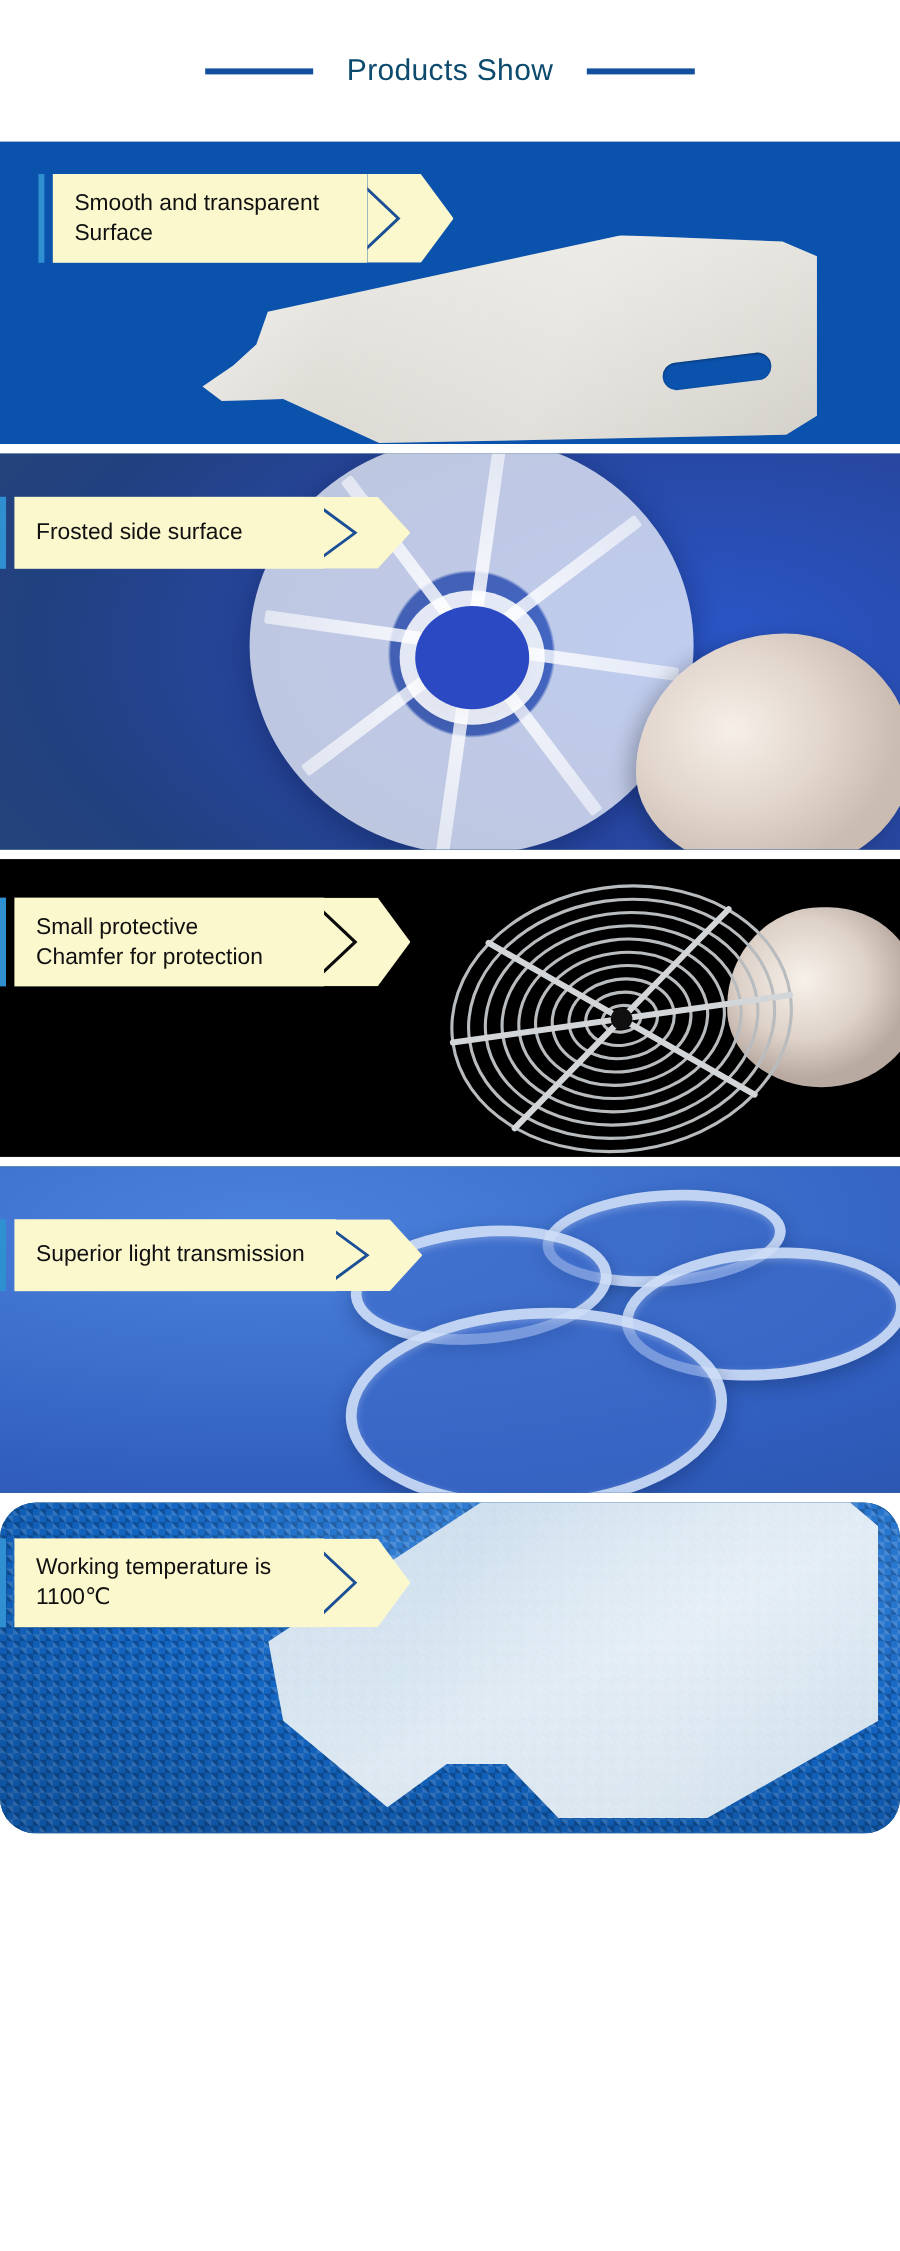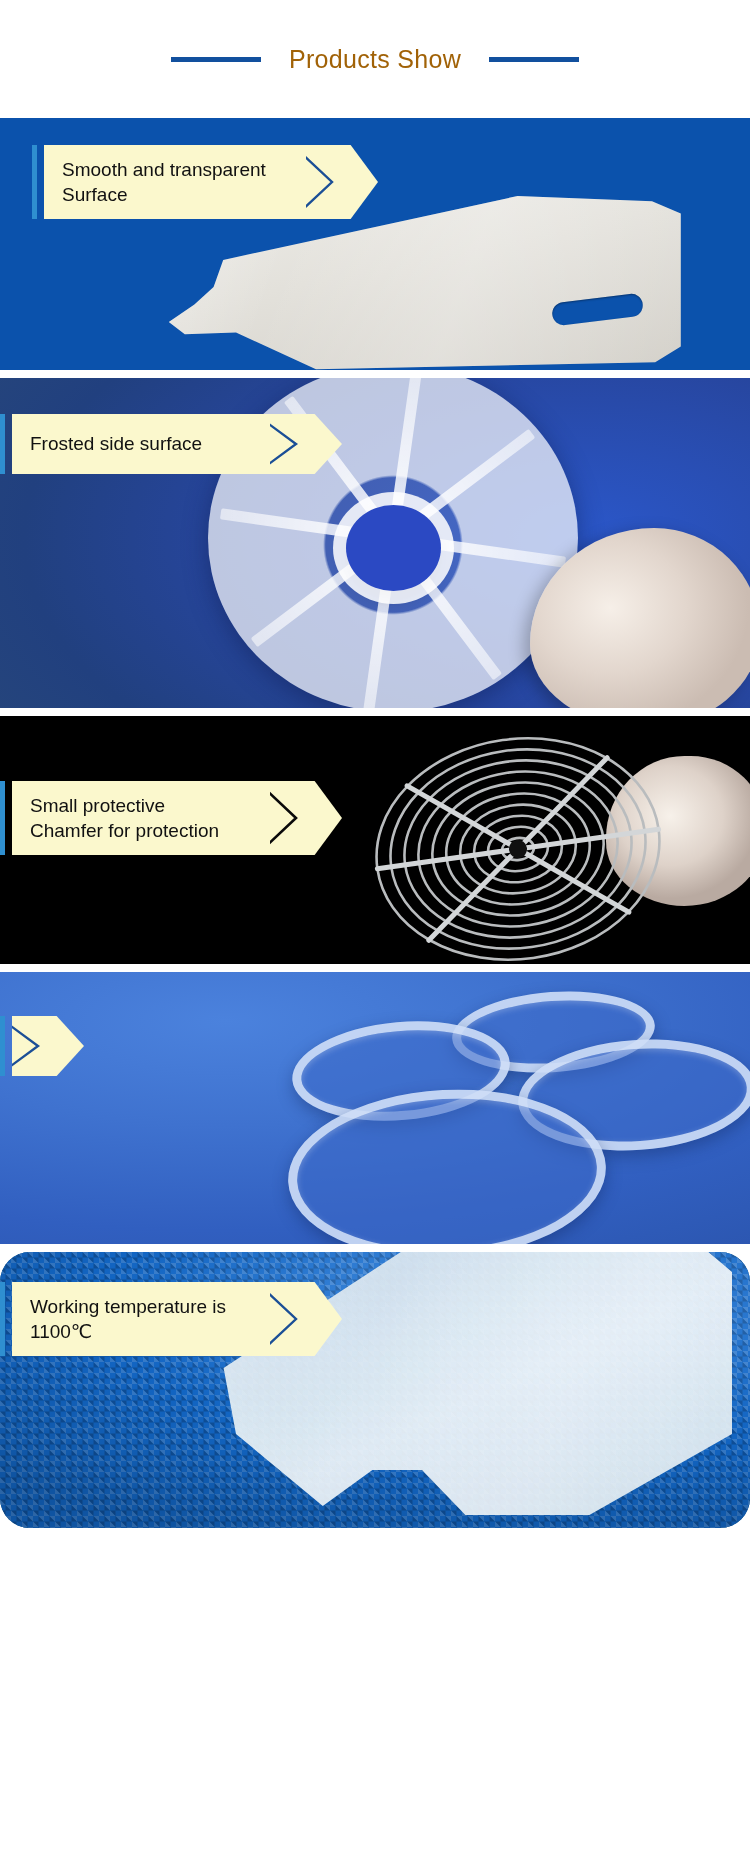--- a/index.html
+++ b/index.html
@@ -19,21 +19,21 @@
     gap:28px;
     background:#ffffff;
   }
   .rule{
     width:90px;height:5px;
     background:#12509e;
     flex:0 0 auto;
   }
   .header-title{
     font-size:25px;
-    color:#a16207;
+    color:#0c4a6e;
     letter-spacing:.3px;
     white-space:nowrap;
   }
 
   
   .panel{
     position:relative;
     width:750px;
     overflow:hidden;
     background:#0c4a6e;
@@ -308,21 +308,21 @@
             <line x1="150" y1="115" x2="8" y2="115"></line>
             <line x1="150" y1="115" x2="251" y2="37"></line>
             <line x1="150" y1="115" x2="49" y2="193"></line>
             <line x1="150" y1="115" x2="251" y2="193"></line>
             <line x1="150" y1="115" x2="49" y2="37"></line>
           </g>
           <circle cx="150" cy="115" r="9" fill="#101010"></circle>
         </svg>
       </div>
     </div>
-    <div class="banner two-line dark-chev" style="top:32px;margin-top:33px;">
+    <div class="banner two-line dark-chev" style="top:32px;">
       <span class="banner-accent"></span>
       <div class="banner-body" style="width:258px;">
         <span class="banner-text">Small protective
 Chamfer for protection</span>
       </div>
       <div class="banner-head">
         <span class="chev">
           <svg viewBox="0 0 46 74" preserveAspectRatio="none">
             <polyline points="6,5 40,37 6,69" fill="none" stroke="#0A0A0A" stroke-width="2.6"></polyline>
           </svg>
@@ -334,20 +334,23 @@
   <div class="panel" id="panel4">
     <div class="photo">
       <div class="bg"></div>
       <div class="ring r1"></div>
       <div class="ring r2"></div>
       <div class="ring r3"></div>
       <div class="ring r4"></div>
     </div>
     <div class="banner" style="top:44px;">
       <span class="banner-accent"></span>
+      <div class="banner-body" style="width:268px;">
+        <span class="banner-text">Superior light transmission</span>
+      </div>
       <div class="banner-head">
         <span class="chev">
           <svg viewBox="0 0 46 60" preserveAspectRatio="none">
             <polyline points="6,5 40,30 6,55" fill="none" stroke="#1B4F96" stroke-width="2.4"></polyline>
           </svg>
         </span>
       </div>
     </div>
   </div>
 

